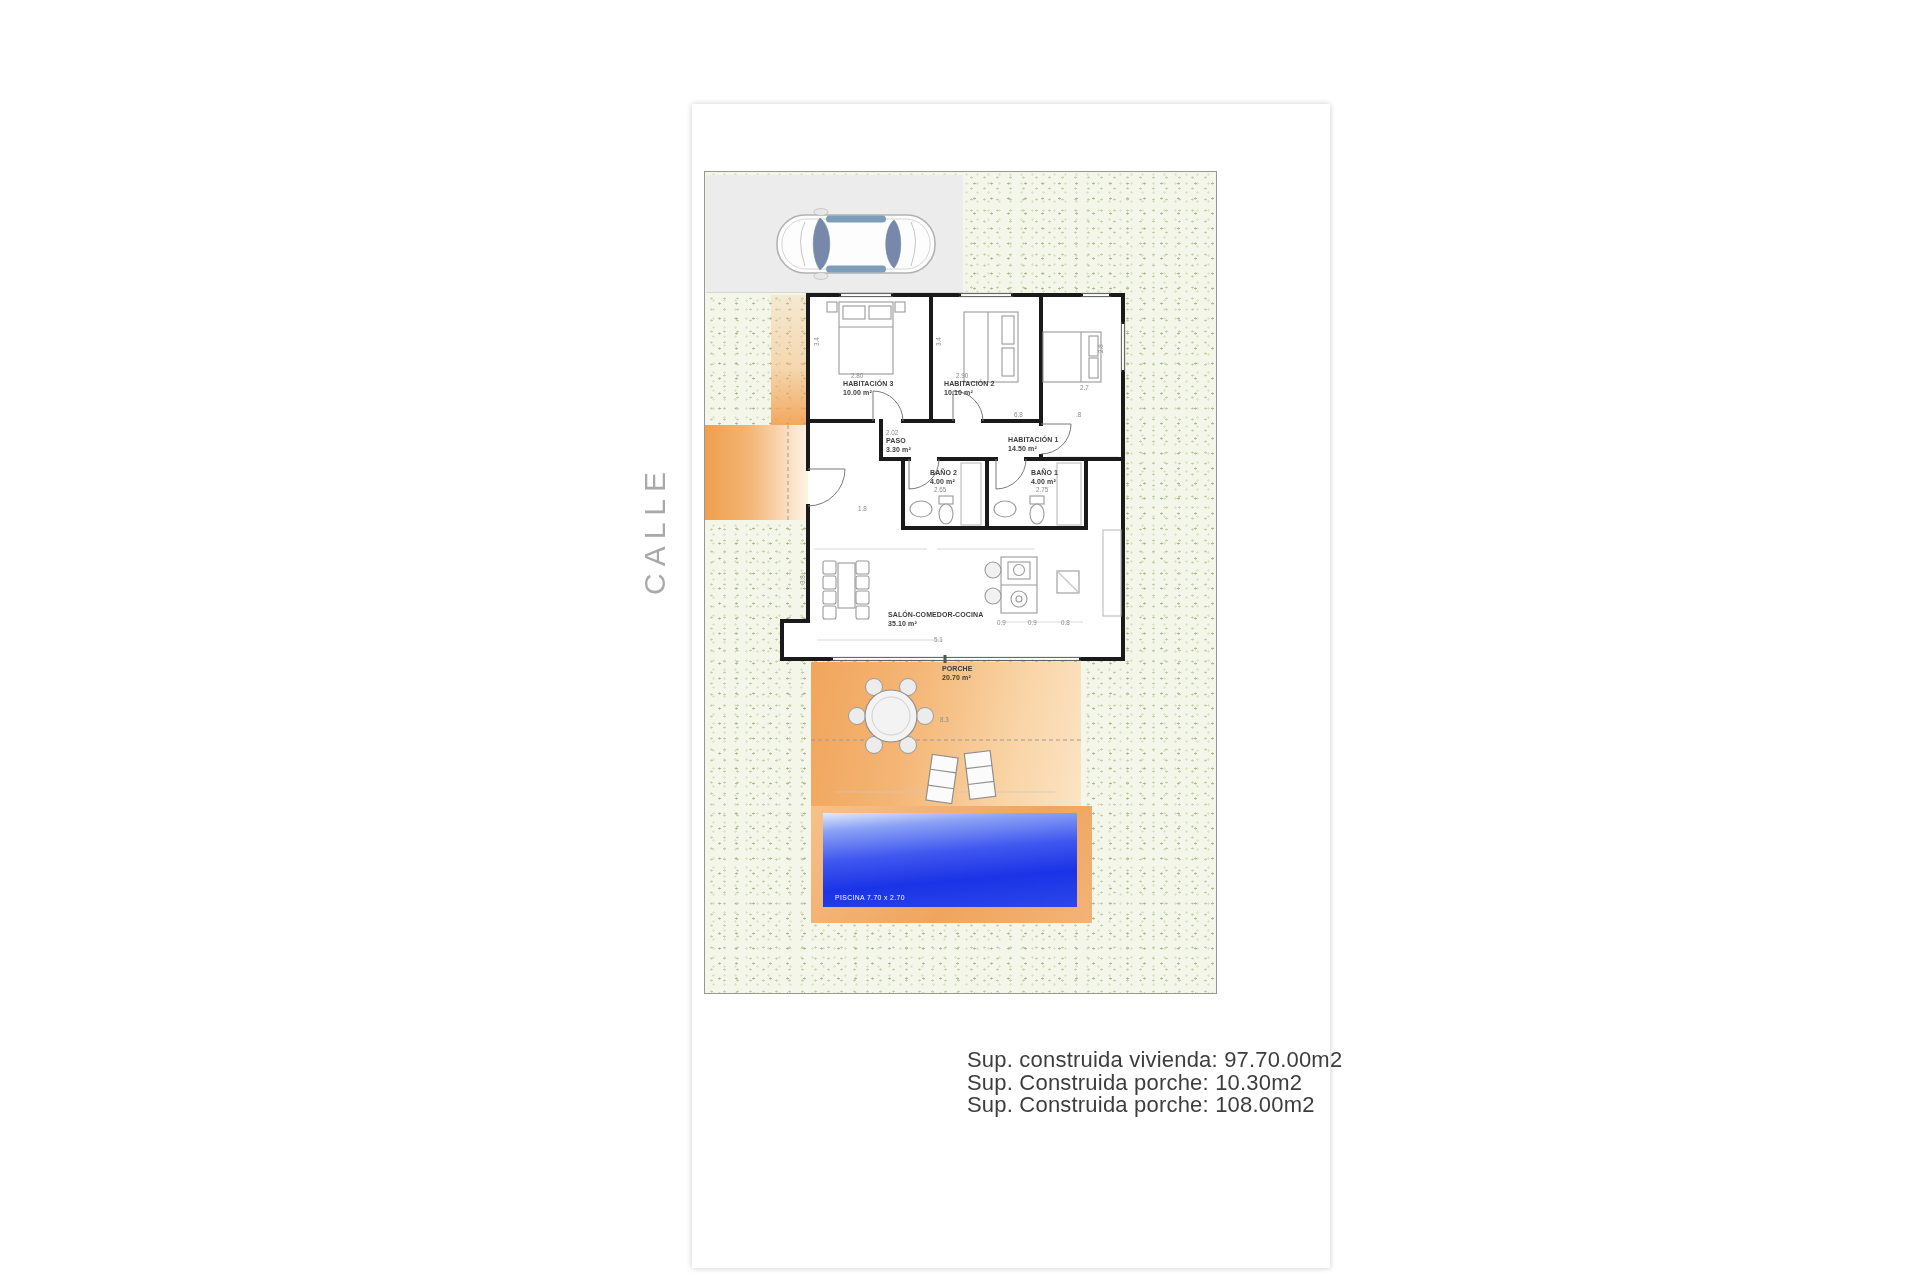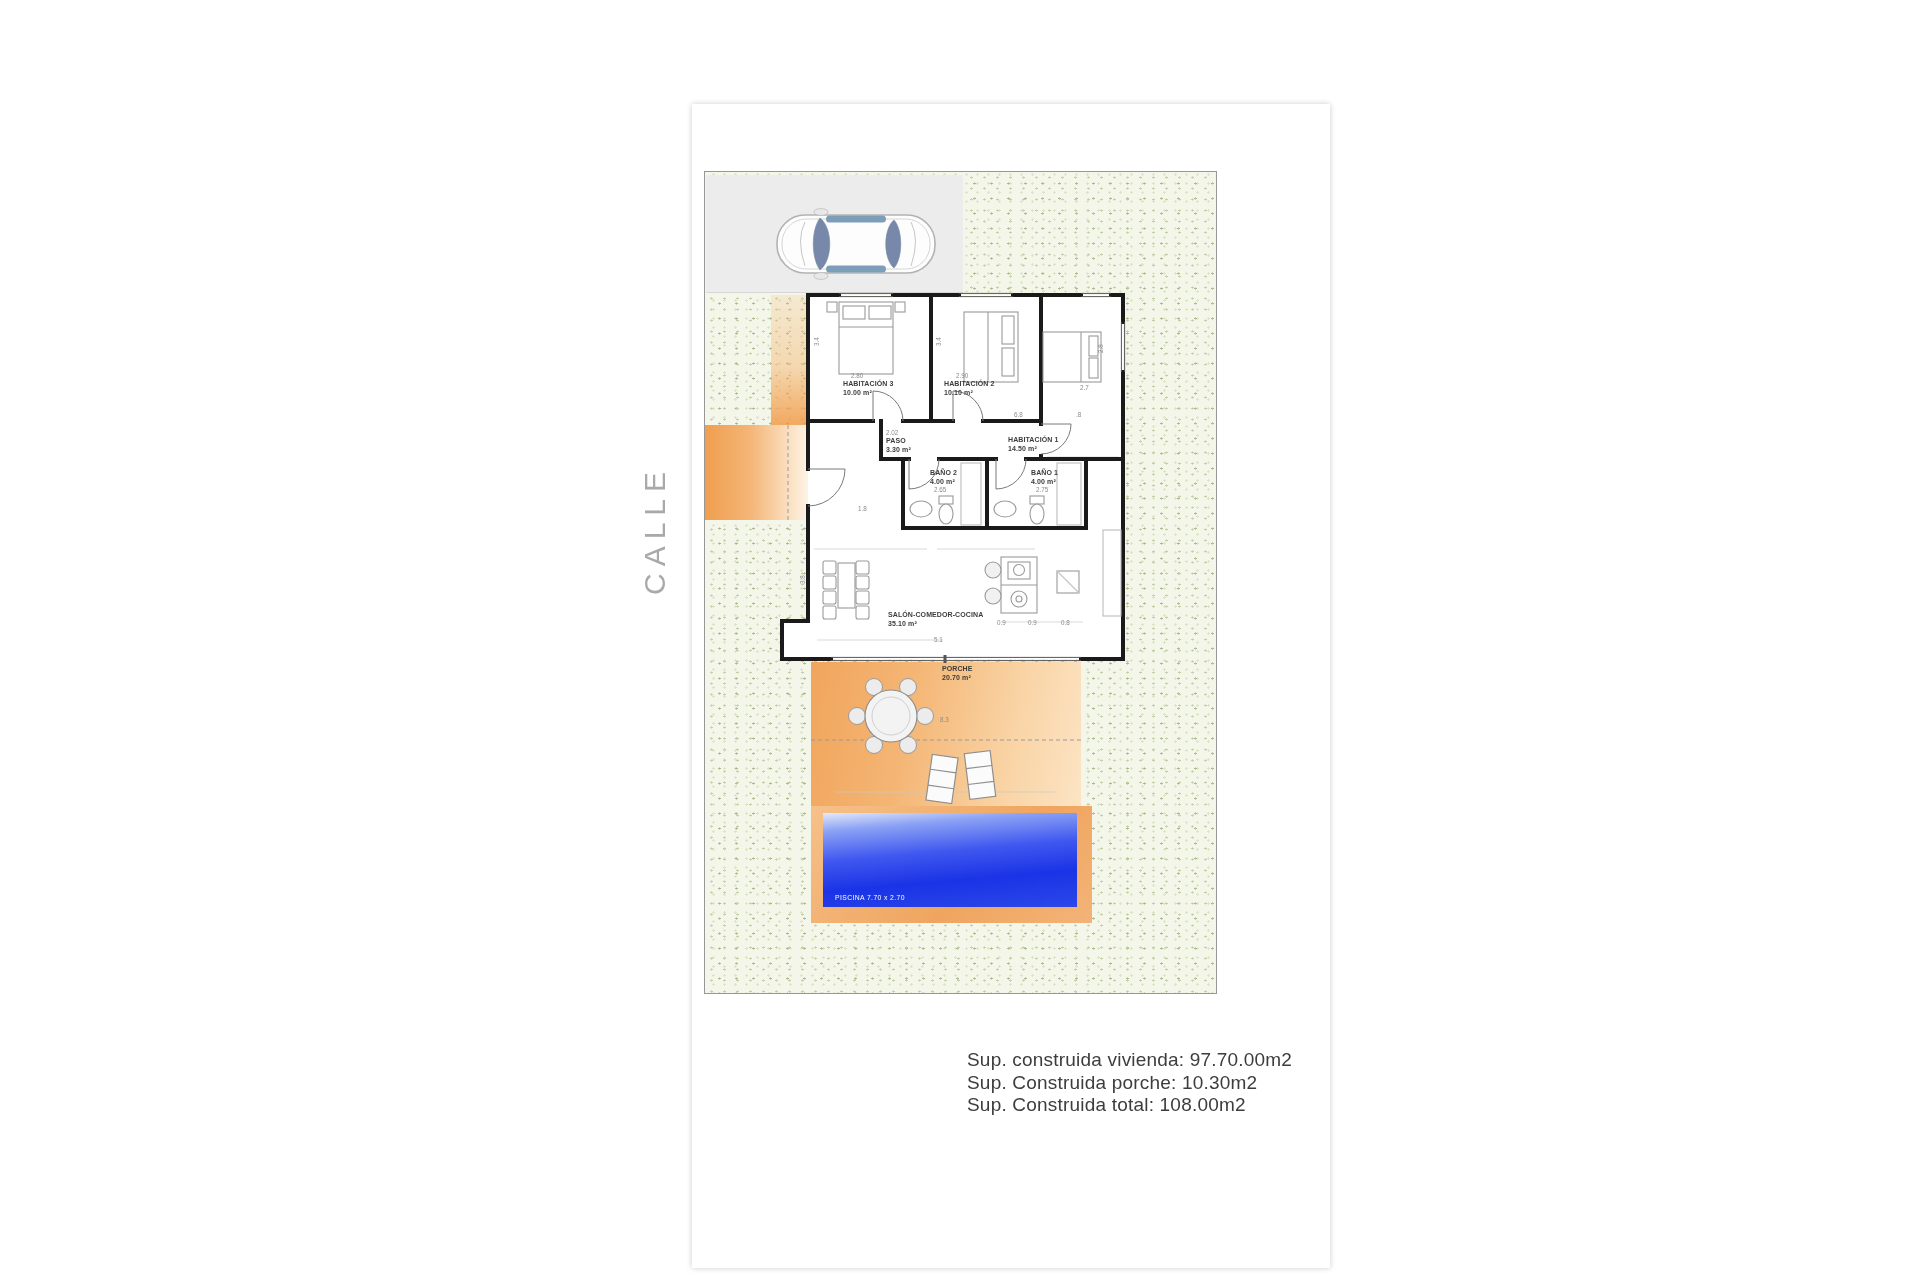--- a/index.html
+++ b/index.html
@@ -45,21 +45,21 @@
   .r6{left:888px;top:611px;} .r7{left:942px;top:665px;}
   .dim{position:absolute;font-size:6.3px;color:#8a8a8a;white-space:nowrap;}
   .vert{transform:rotate(-90deg);transform-origin:center;}
   .d0{left:851px;top:372px;} .d1{left:956px;top:372px;} .d2{left:812px;top:338px;}
   .d3{left:934px;top:338px;} .d4{left:1080px;top:384px;} .d5{left:1096px;top:345px;}
   .d6{left:1014px;top:411px;} .d7{left:1076px;top:411px;} .d8{left:886px;top:429px;}
   .d9{left:934px;top:486px;} .d10{left:1036px;top:486px;} .d11{left:858px;top:505px;}
   .d12{left:798px;top:576px;} .d13{left:934px;top:636px;} .d14{left:997px;top:619px;}
   .d15{left:1028px;top:619px;} .d16{left:1061px;top:619px;} .d17{left:940px;top:716px;}
   
-  .summary{position:absolute;left:967px;top:1049px;color:#3d3d3d;font-size:19px;
+  .summary{position:absolute;left:967px;top:1049px;color:#3d3d3d;font-size:22px;
            line-height:22.5px;font-weight:500;letter-spacing:0.2px;}
 </style>
 </head>
 <body>
 
 <div class="canvas">
 
   <div class="page"></div>
 
   <div class="calle">CALLE</div>
@@ -279,16 +279,16 @@
   <span class="dim d12 vert">3.8</span>
   <span class="dim d13">5.1</span>
   <span class="dim d14">0.9</span>
   <span class="dim d15">0.9</span>
   <span class="dim d16">0.8</span>
   <span class="dim d17">8.3</span>
 
   <div class="summary">
     <div>Sup. construida vivienda: 97.70.00m2</div>
     <div>Sup. Construida porche: 10.30m2</div>
-    <div>Sup. Construida total: 108.00m2</div>
+    <div>Sup. Construida porche: 108.00m2</div>
   </div>
 
 </div>
 
 </body></html>

